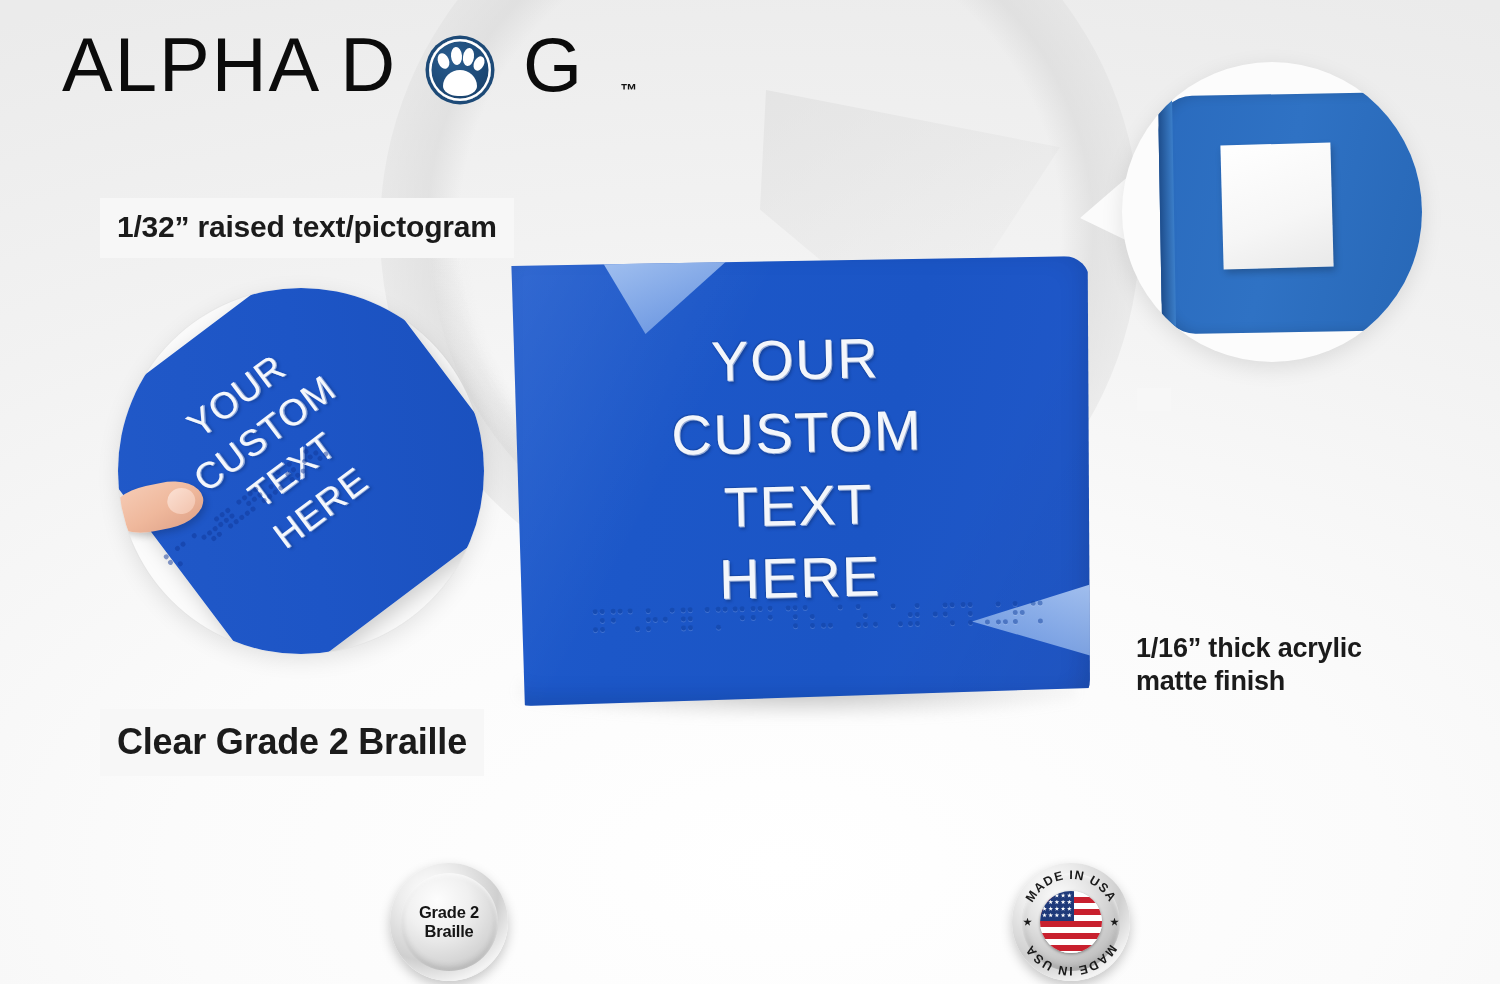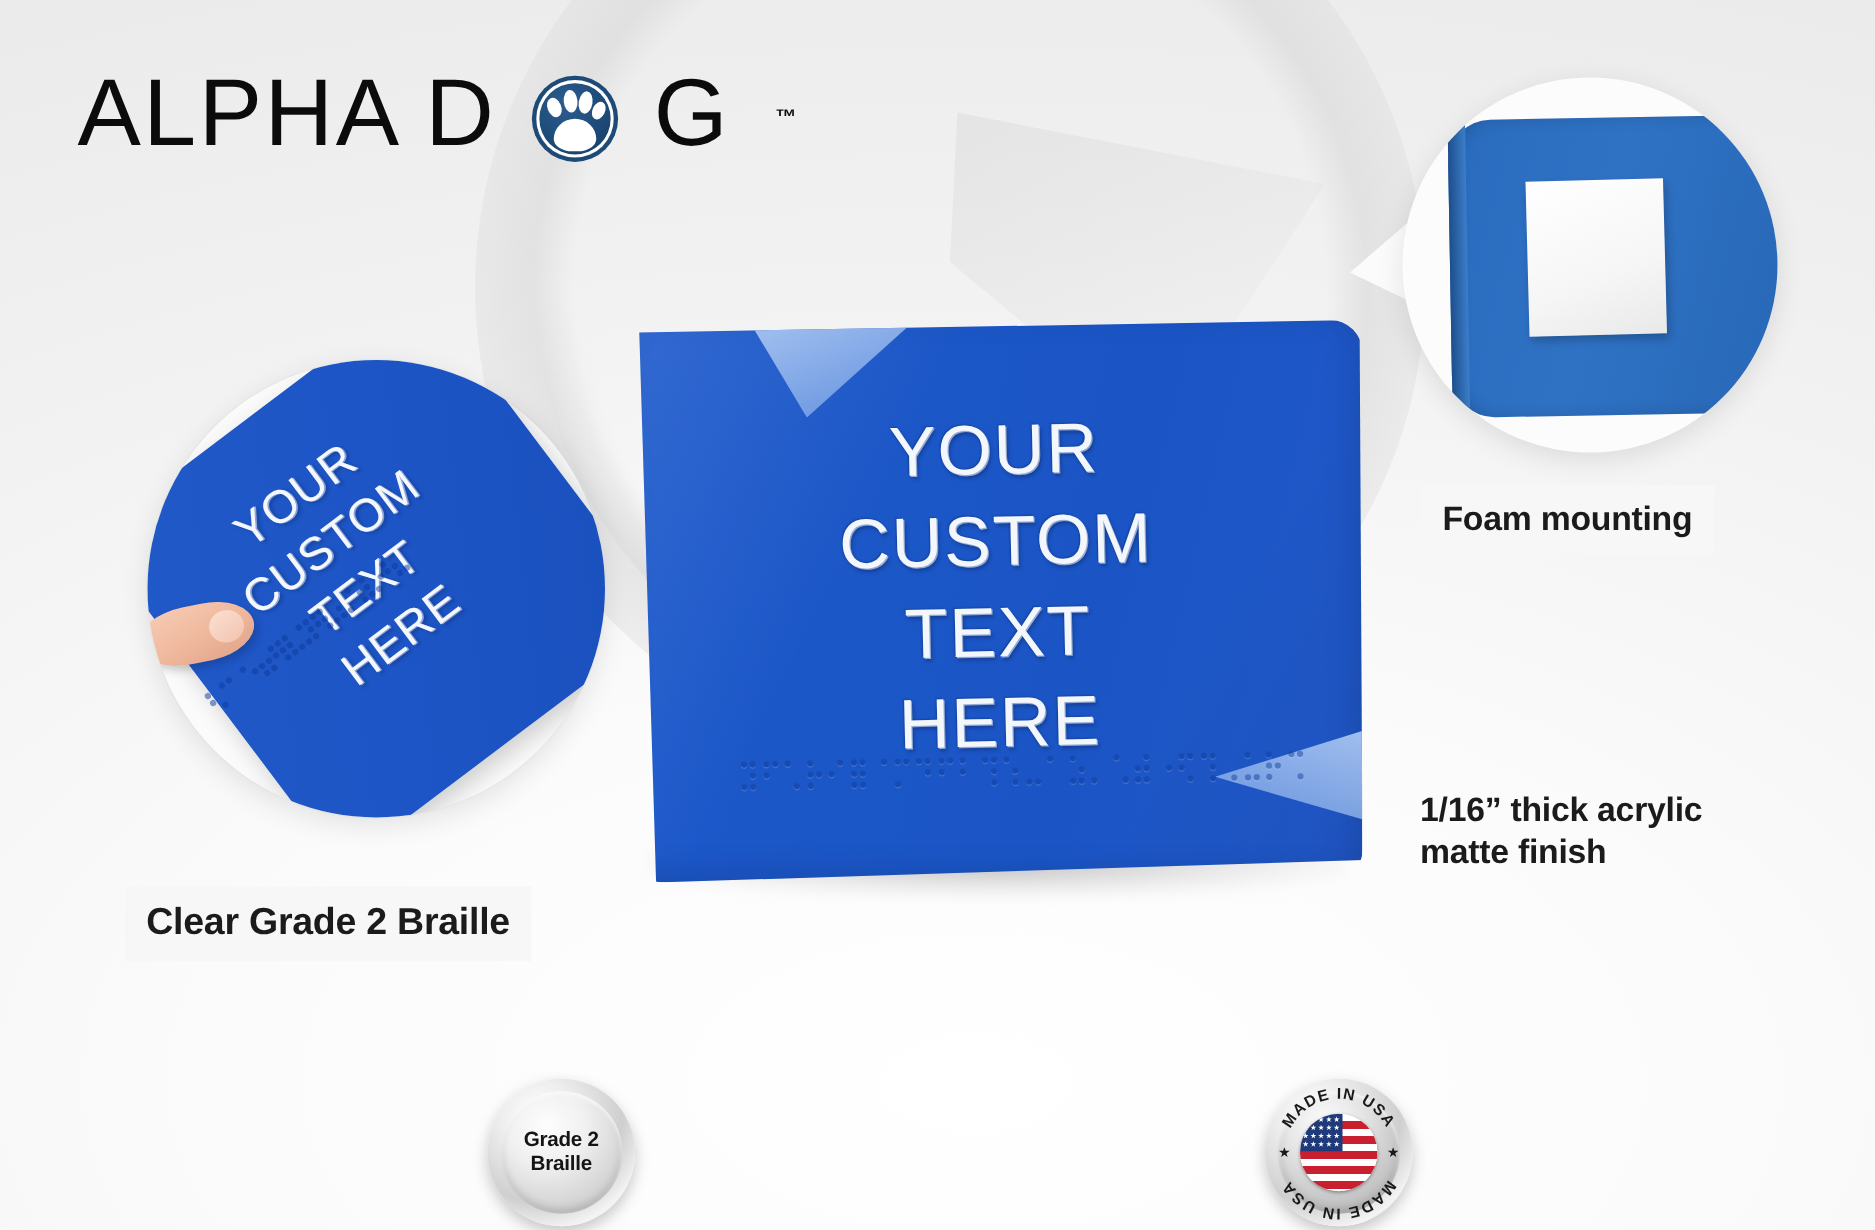--- a/index.html
+++ b/index.html
@@ -41,23 +41,23 @@
     left: 760px; top: 90px;
     width: 300px; height: 260px;
     background: linear-gradient(150deg, rgba(218,218,218,0.5), rgba(255,255,255,0));
     clip-path: polygon(2% 0%, 100% 22%, 56% 100%, 0% 46%);
     pointer-events: none;
   }
 
   
   #logo {
     position: absolute;
-    left: 62px; top: 55px;
+    left: 62px; top: 29px;
     display: flex;
-    align-items: center;
+    align-items: flex-end;
     gap: 31px;
   }
   #logo .word {
     font-family: "Liberation Sans", sans-serif;
     font-size: 76px;
     font-weight: 400;
     letter-spacing: 2px;
     color: #0b0b0b;
     line-height: 0.95;
     white-space: pre;
@@ -99,21 +99,21 @@
   .callout {
     position: absolute;
     background: #f7f7f7;
     color: #1b1b1b;
     font-weight: 700;
     letter-spacing: -0.2px;
     line-height: 1.22;
     padding: 11px 17px 12px 17px;
   }
   #callout-raised    { left: 100px; top: 198px;  font-size: 30px; }
-  #callout-braille   { left: 100px; top: 709px;  font-size: 30px; }
+  #callout-braille   { left: 100px; top: 709px;  font-size: 36px; }
   #callout-foam      { left: 1137px; top: 388px; font-size: 27px; }
   #callout-acrylic   { left: 1126px; top: 621px; font-size: 27px; background: transparent; padding-left: 10px; }
 
   
   #main-sign-wrap {
     position: absolute;
     left: 495px; top: 252px;
     width: 600px; height: 470px;
   }
   #main-sign-shadow {
@@ -397,25 +397,25 @@
       <span class="toe t1"></span>
       <span class="toe t2"></span>
       <span class="toe t3"></span>
       <span class="toe t4"></span>
       <span class="pad"></span>
     </span>
     <span class="word">G</span>
     <span id="tm">™</span>
   </div>
 
+  <div class="callout" id="callout-raised">1/32” raised text/pictogram</div>
 
   <div class="callout" id="callout-braille">Clear Grade 2 Braille</div>
 
   <div class="callout" id="callout-foam">
-    <div>Foam mounting</div>
   </div>
 
   <div class="callout" id="callout-acrylic">
     <div>1/16” thick acrylic</div>
     <div>matte finish</div>
   </div>
 
   <div id="inset-braille">
     <div class="tilted-sign"></div>
     <div class="inset-text">

